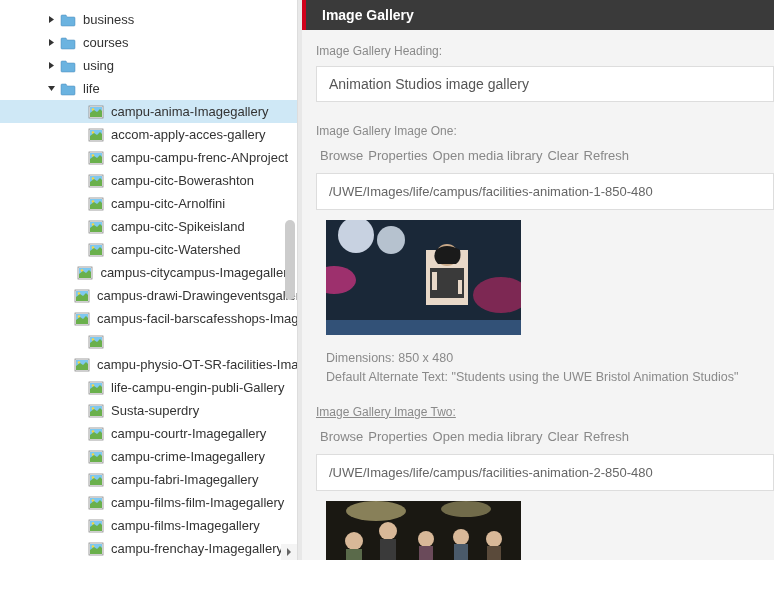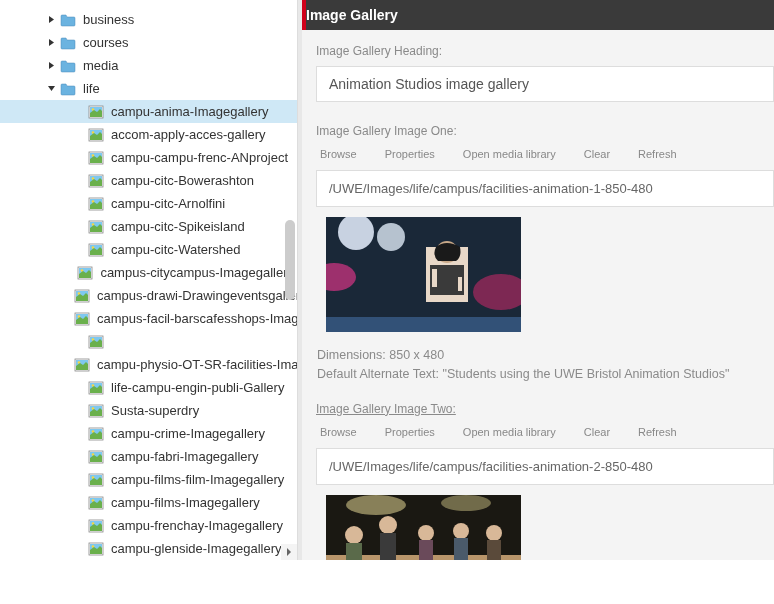--- a/index.html
+++ b/index.html
@@ -12,29 +12,29 @@
 .tree-row { display: flex; align-items: center; height: 23px; cursor: pointer; white-space: nowrap; }
 .tree-row.selected { background: #cfe8f6; }
 .tree-row.selected .label { background: #cfe8f6; }
 .arrow { width: 14px; height: 14px; display: inline-flex; align-items: center; justify-content: center; margin-right: 2px; }
 .arrow.spacer { visibility: hidden; }
 .icon { width: 16px; height: 16px; display: inline-flex; align-items: center; justify-content: center; margin-right: 4px; }
 .tree .label { padding: 1px 3px; }
 .indent-1 { padding-left: 44px; }
 .indent-2 { padding-left: 60px; }
 .indent-3 { padding-left: 72px; }
-.header-bar { background: #3a3a3a; color: #fff; font-weight: 600; font-size: 14px; height: 32px; display: flex; align-items: center; border-left: 4px solid #d0021b; }
+.header-bar { background: #3a3a3a; color: #fff; font-weight: 600; font-size: 14px; height: 32px; display: flex; align-items: center; padding-left: 16px; border-left: 4px solid #d0021b; }
 .form-area { padding: 14px 0 0 14px; overflow: hidden; color: #777; }
 .field-label { font-size: 12px; color: #8a8a8a; margin-bottom: 8px; }
 .text-input { width: 100%; background: #fff; border: 1px solid #ddd; padding: 9px 12px; font-size: 14px; color: #555; }
-.action-row { display: flex; gap: 28px; font-size: 11px; color: #888; margin: 10px 0 10px 4px; }
+.action-row { display: flex; gap: 5px; font-size: 13px; color: #888; margin: 10px 0 10px 4px; }
 .action-row span { cursor: pointer; }
 .path-box { background: #fff; border: 1px solid #ddd; padding: 10px 12px; font-size: 13px; color: #666; }
 .image-thumb { margin-top: 10px; margin-left: 10px; width: 195px; height: 115px; background: #333; position: relative; overflow: hidden; }
-.meta { margin-top: 14px; margin-left: 1px; font-size: 12.5px; color: #8a8a8a; line-height: 1.5; }
+.meta { margin-top: 14px; margin-left: 10px; font-size: 12.5px; color: #8a8a8a; line-height: 1.5; }
 .scroll-handle { position: absolute; right: 0; bottom: 0; width: 16px; height: 100%; }
 .scroll-thumb { position: absolute; right: 2px; top: 220px; width: 10px; height: 80px; background: #ccc; border-radius: 5px; }
 .arrow-btn { position: absolute; bottom: 0; right: 0; width: 16px; height: 16px; display: flex; align-items: center; justify-content: center; background: #f4f4f4; }
 </style>
 </head>
 <body>
 
 <div class="layout">
 <div class="sidebar">
   <div class="tree">
@@ -74,21 +74,21 @@
             <span class="arrow">
               <svg width="9" height="9" viewBox="0 0 9 9">
                 <path d="M2 1 L7 4.5 L2 8 Z" fill="#333"></path>
               </svg>
             </span>
             <span class="icon">
               <svg width="16" height="14" viewBox="0 0 16 14">
                 <path d="M1 3 L1 12 Q1 13 2 13 L14 13 Q15 13 15 12 L15 5 Q15 4 14 4 L7 4 L6 2 L2 2 Q1 2 1 3" fill="#6bb3e0" stroke="#4a8bb8" stroke-width="0.5"></path>
               </svg>
             </span>
-            <span class="label">media</span>
+            <span class="label">using</span>
           </div>
           <div class="tree-row indent-1">
             <span class="arrow">
               <svg width="9" height="9" viewBox="0 0 9 9">
                 <path d="M1 2 L8 2 L4.5 7 Z" fill="#333"></path>
               </svg>
             </span>
             <span class="icon">
               <svg width="16" height="14" viewBox="0 0 16 14">
                 <path d="M1 3 L1 12 Q1 13 2 13 L14 13 Q15 13 15 12 L15 5 Q15 4 14 4 L7 4 L6 2 L2 2 Q1 2 1 3" fill="#6bb3e0" stroke="#4a8bb8" stroke-width="0.5"></path>
@@ -258,20 +258,32 @@
             <span class="arrow spacer"></span>
             <span class="icon">
               <svg width="16" height="14" viewBox="0 0 16 14">
                 <rect x="1" y="1" width="14" height="12" fill="#fff" stroke="#888" stroke-width="0.8"></rect>
                 <rect x="2" y="2" width="12" height="6" fill="#7ec8f0"></rect>
                 <circle cx="5" cy="4.5" r="1.3" fill="#f5d742"></circle>
                 <path d="M2 8 L6 5 L9 7 L12 4 L14 6 L14 12 L2 12 Z" fill="#6ab04c"></path>
               </svg>
             </span>
             <span class="label">Susta-superdry</span>
+          </div>
+          <div class="tree-row indent-3">
+            <span class="arrow spacer"></span>
+            <span class="icon">
+              <svg width="16" height="14" viewBox="0 0 16 14">
+                <rect x="1" y="1" width="14" height="12" fill="#fff" stroke="#888" stroke-width="0.8"></rect>
+                <rect x="2" y="2" width="12" height="6" fill="#7ec8f0"></rect>
+                <circle cx="5" cy="4.5" r="1.3" fill="#f5d742"></circle>
+                <path d="M2 8 L6 5 L9 7 L12 4 L14 6 L14 12 L2 12 Z" fill="#6ab04c"></path>
+              </svg>
+            </span>
+            <span class="label">campu-courtr-Imagegallery</span>
           </div>
           <div class="tree-row indent-3">
             <span class="arrow spacer"></span>
             <span class="icon">
               <svg width="16" height="14" viewBox="0 0 16 14">
                 <rect x="1" y="1" width="14" height="12" fill="#fff" stroke="#888" stroke-width="0.8"></rect>
                 <rect x="2" y="2" width="12" height="6" fill="#7ec8f0"></rect>
                 <circle cx="5" cy="4.5" r="1.3" fill="#f5d742"></circle>
                 <path d="M2 8 L6 5 L9 7 L12 4 L14 6 L14 12 L2 12 Z" fill="#6ab04c"></path>
               </svg>

